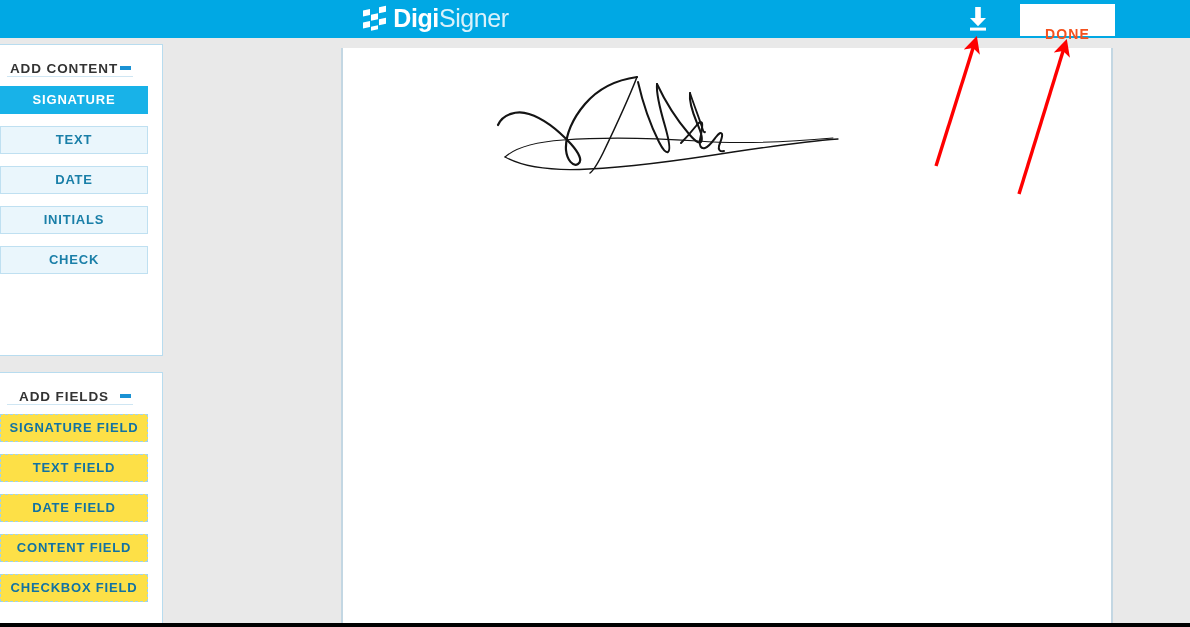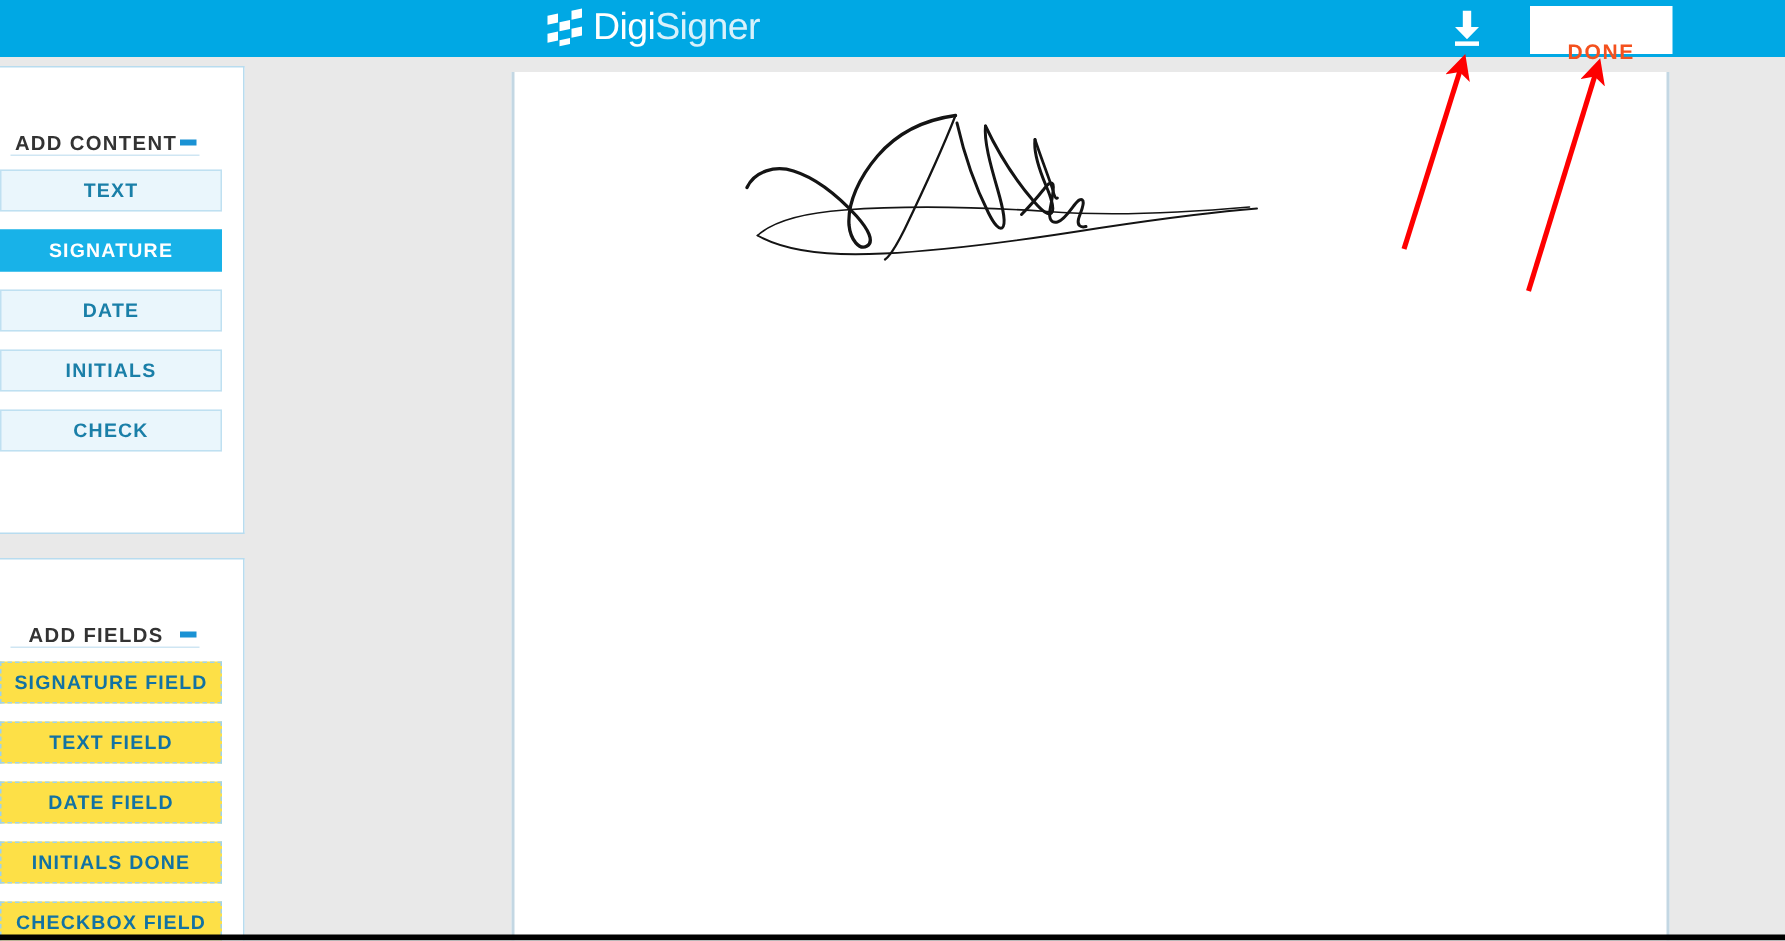--- a/index.html
+++ b/index.html
@@ -54,21 +54,21 @@
     width: 7px; height: 6px;
   }
   .logo-text {
     font-size: 25px;
     letter-spacing: -0.4px;
     line-height: 1;
     margin-top: -2px;
   }
   .logo-text .b {
     color: #ffffff;
-    font-weight: normal;
+    font-weight: bold;
   }
   .logo-text .l {
     color: #d8f1fb;
     font-weight: normal;
   }
 
   .dl-btn {
     position: absolute;
     left: 960px; top: 2px;
     width: 36px; height: 34px;
@@ -135,21 +135,20 @@
     width: 163px;
     background: #ffffff;
     border: 1px solid #b8dcef;
     border-left: none;
     box-sizing: border-box;
   }
   .panel-content {
     position: absolute;
     left: 0; top: 0;
     width: 140px;
-    margin-top: 27px;
   }
   .panel-title {
     position: relative;
     text-align: center;
     font-size: 13.5px;
     font-weight: bold;
     color: #333333;
     letter-spacing: 0.9px;
     padding-top: 16px;
     padding-right: 12px;
@@ -272,38 +271,38 @@
     </div>
   </div>
 
   <div class="sidebar">
 
     <div class="panel" style="top:6px; height:312px;">
       <div class="panel-content">
         <div class="panel-title">ADD CONTENT</div>
         <div class="panel-collapse"></div>
         <div class="panel-rule"></div>
+        <button class="btn btn-primary">SIGNATURE</button>
         <button class="btn btn-outline">TEXT</button>
-        <button class="btn btn-primary">SIGNATURE</button>
         <button class="btn btn-outline">DATE</button>
         <button class="btn btn-outline">INITIALS</button>
         <button class="btn btn-outline">CHECK</button>
         <div class="panel-pad-bottom"></div>
       </div>
     </div>
 
     <div class="panel" style="top:334px; height:312px;">
       <div class="panel-content">
         <div class="panel-title">ADD FIELDS</div>
         <div class="panel-collapse"></div>
         <div class="panel-rule"></div>
         <button class="btn btn-dashed">SIGNATURE FIELD</button>
         <button class="btn btn-dashed">TEXT FIELD</button>
         <button class="btn btn-dashed">DATE FIELD</button>
-        <button class="btn btn-dashed">INITIALS DONE</button>
+        <button class="btn btn-dashed">CONTENT FIELD</button>
         <button class="btn btn-dashed">CHECKBOX FIELD</button>
 
       </div>
     </div>
 
   </div>
 
   <svg class="arrows" viewBox="0 0 1190 627">
     <defs>
       <marker id="ah" markerWidth="5" markerHeight="5" refX="2.2" refY="2.5" orient="auto">

